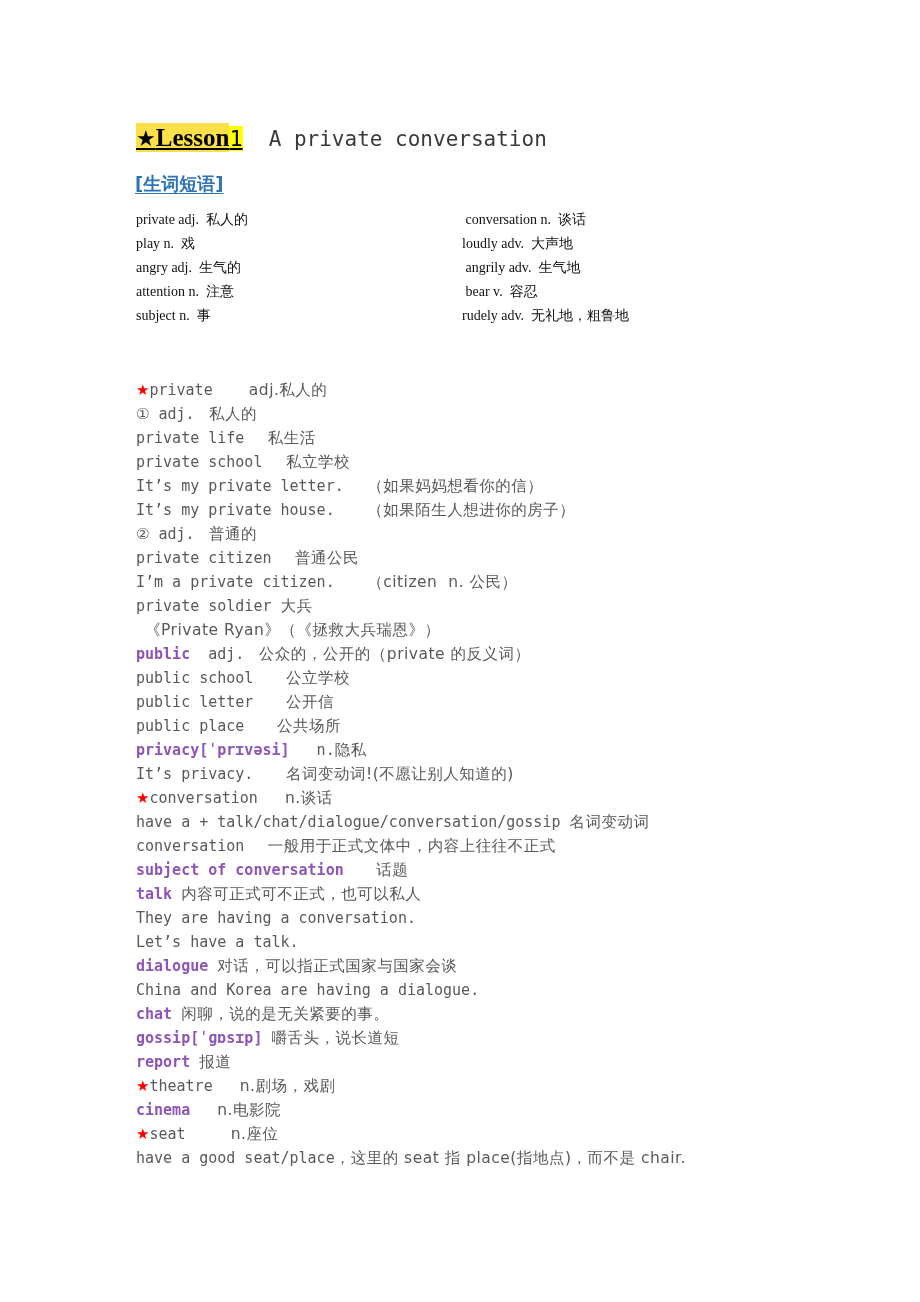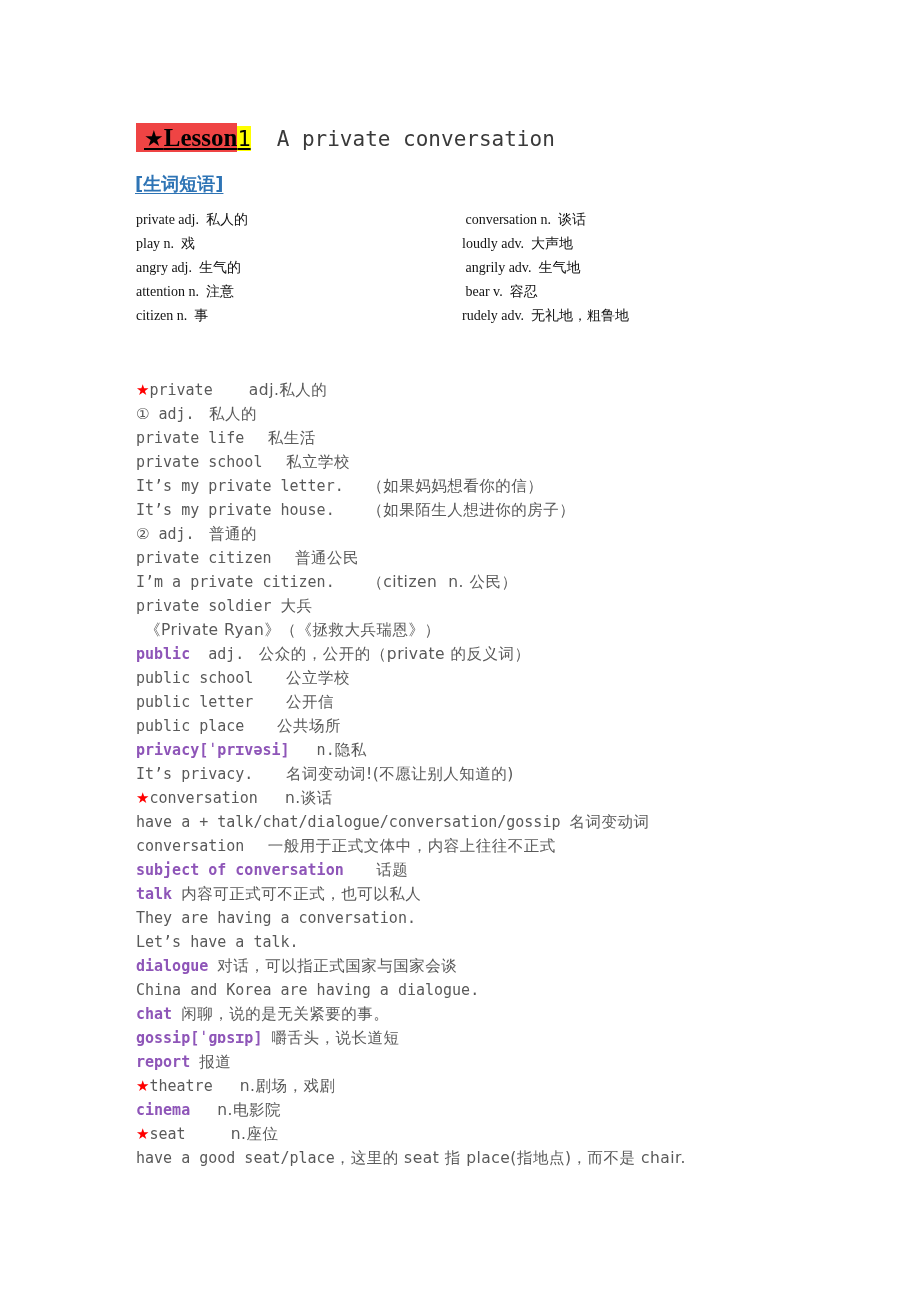--- a/index.html
+++ b/index.html
@@ -27,27 +27,27 @@
   
   .title-row {
     position: absolute;
     left: 136px;
     top: 122px;
     white-space: nowrap;
     font-size: 25px;
     line-height: 32px;
   }
   .title-lesson {
-    background: #ef4444;
+    background: #fde047;
     color: #000000;
     font-family: "Liberation Serif", "DejaVu Serif", serif;
     font-weight: 700;
     text-decoration: underline;
     text-underline-offset: 2px;
-    padding: 1px 0 1px 8px;
+    padding: 1px 0 1px 0;
   }
   .title-star {
     font-family: "DejaVu Sans", sans-serif;
     font-size: 22px;
     font-weight: 400;
   }
   .title-num {
     background: #FFFF00;
     text-decoration: underline;
     text-underline-offset: 2px;
@@ -140,21 +140,21 @@
     <span class="title-lesson"><span class="title-star">★</span><span>Lesson</span></span><span class="title-num">1</span><span class="title-main">A private conversation</span>
   </div>
 
   <div class="sec-head">[生词短语]</div>
 
   <div class="vocab">
       <div class="vocab-row"><span class="vocab-left">private adj.  私人的</span><span class="vocab-right"> conversation n.  谈话</span></div>
       <div class="vocab-row"><span class="vocab-left">play n.  戏</span><span class="vocab-right">loudly adv.  大声地</span></div>
       <div class="vocab-row"><span class="vocab-left">angry adj.  生气的</span><span class="vocab-right"> angrily adv.  生气地</span></div>
       <div class="vocab-row"><span class="vocab-left">attention n.  注意</span><span class="vocab-right"> bear v.  容忍</span></div>
-      <div class="vocab-row"><span class="vocab-left">citizen n.  事</span><span class="vocab-right">rudely adv.  无礼地，粗鲁地</span></div>
+      <div class="vocab-row"><span class="vocab-left">subject n.  事</span><span class="vocab-right">rudely adv.  无礼地，粗鲁地</span></div>
     </div>
 
   <div class="body-block">
       <div class="bline"><span class="star">★</span><span>private    </span><span class="cjk">adj.私人的</span></div>
       <div class="bline"><span class="circ">①</span><span> adj. </span><span class="cjk"> 私人的</span></div>
       <div class="bline"><span>private life  </span><span class="cjk"> 私生活</span></div>
       <div class="bline"><span>private school  </span><span class="cjk"> 私立学校</span></div>
       <div class="bline"><span>It’s my private letter.  </span><span class="cjk"> （如果妈妈想看你的信）</span></div>
       <div class="bline"><span>It’s my private house.   </span><span class="cjk"> （如果陌生人想进你的房子）</span></div>
       <div class="bline"><span class="circ">②</span><span> adj. </span><span class="cjk"> 普通的</span></div>

